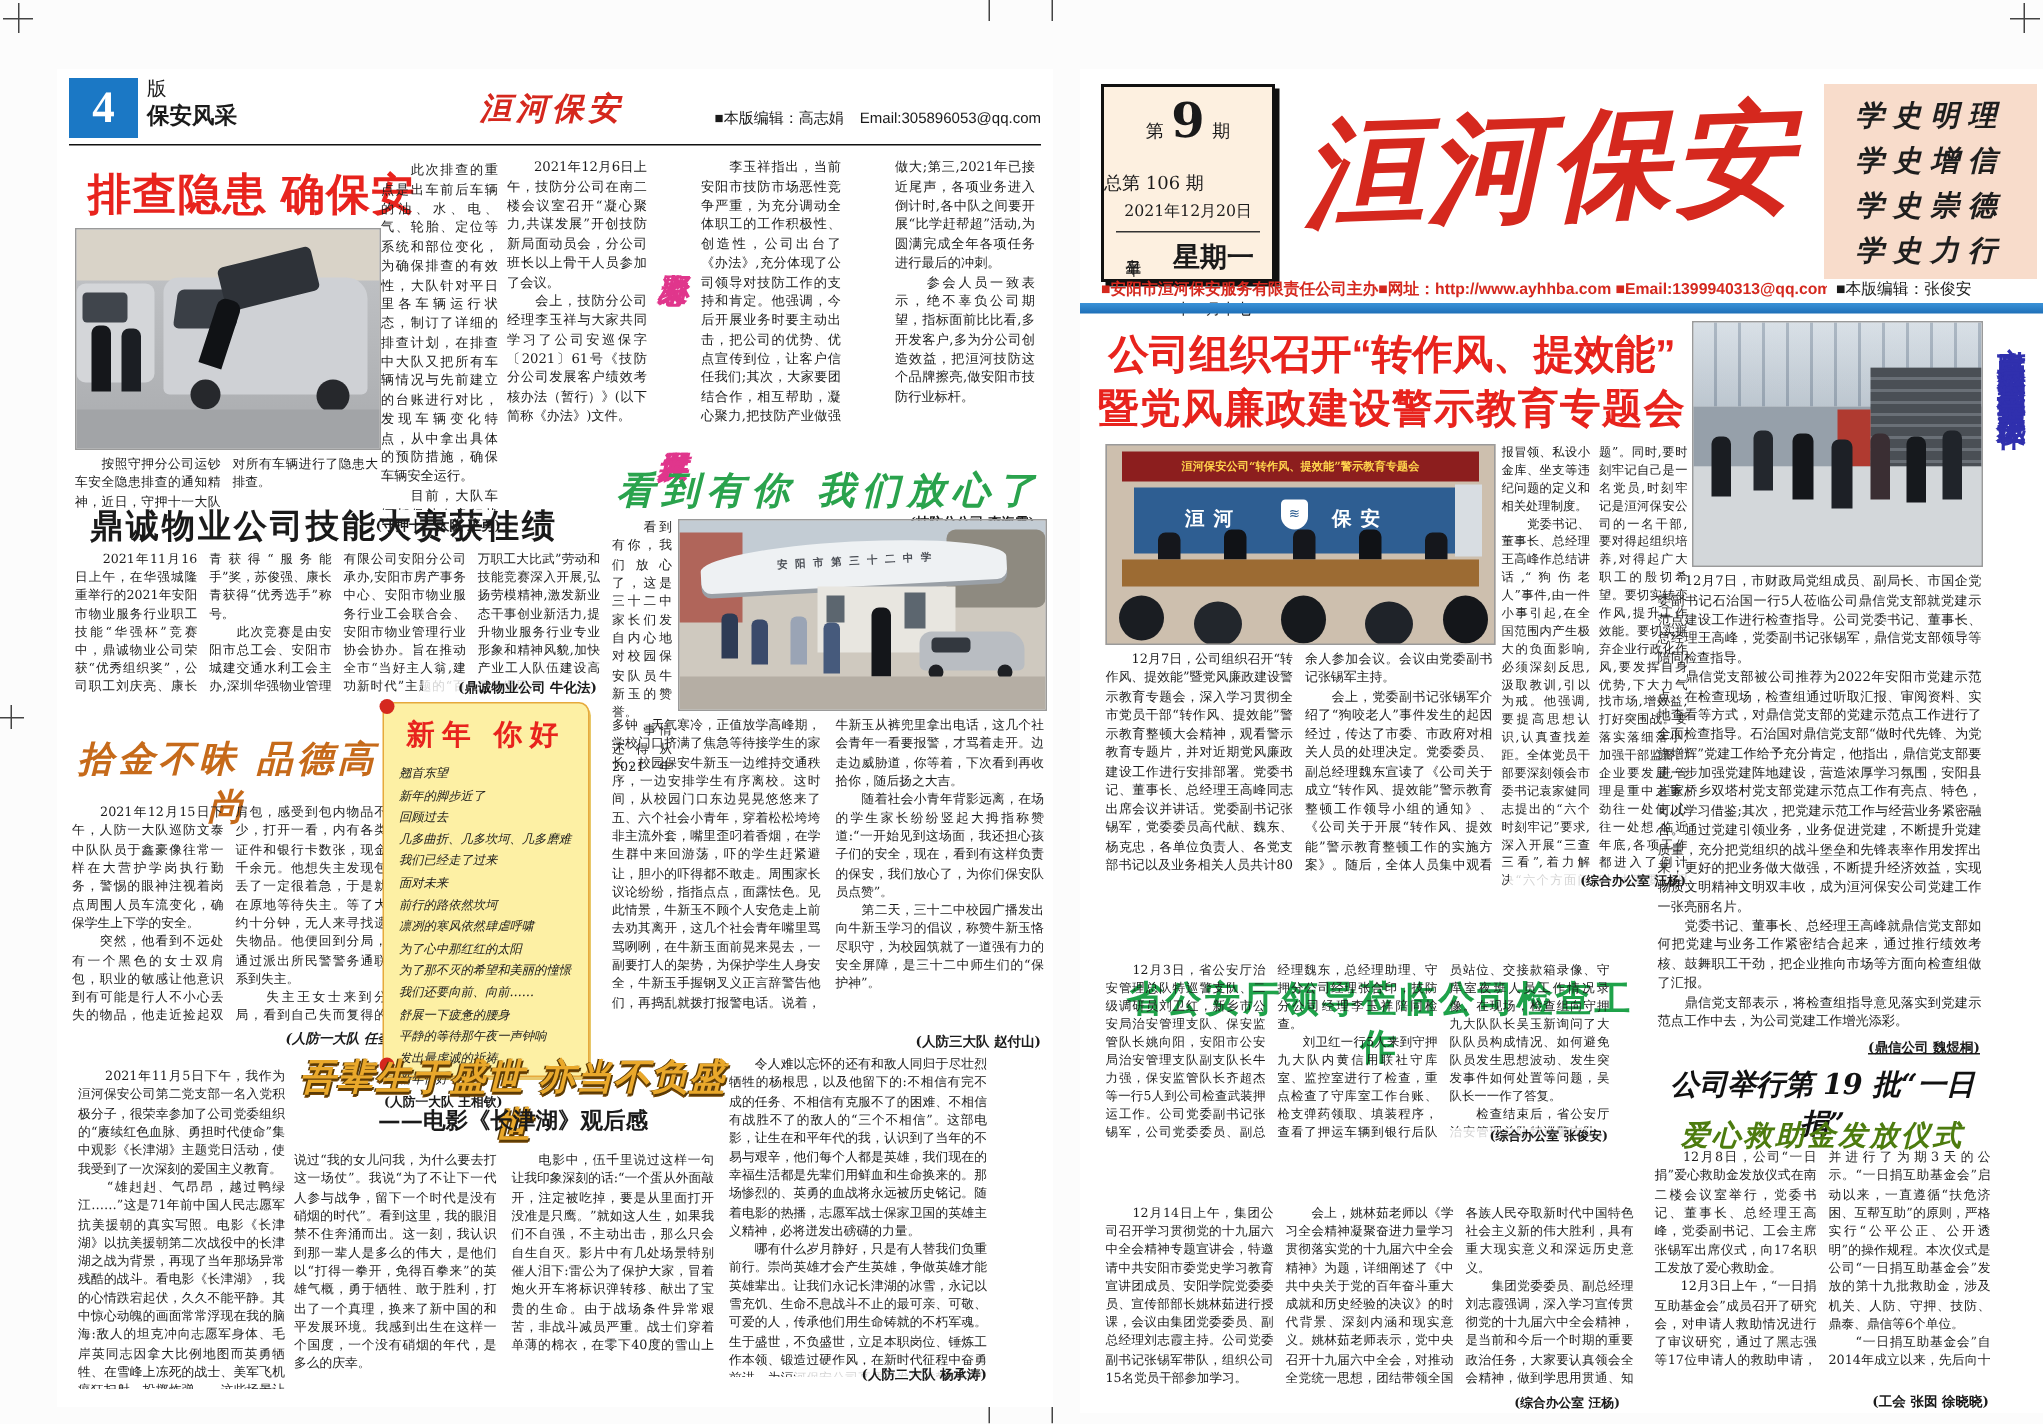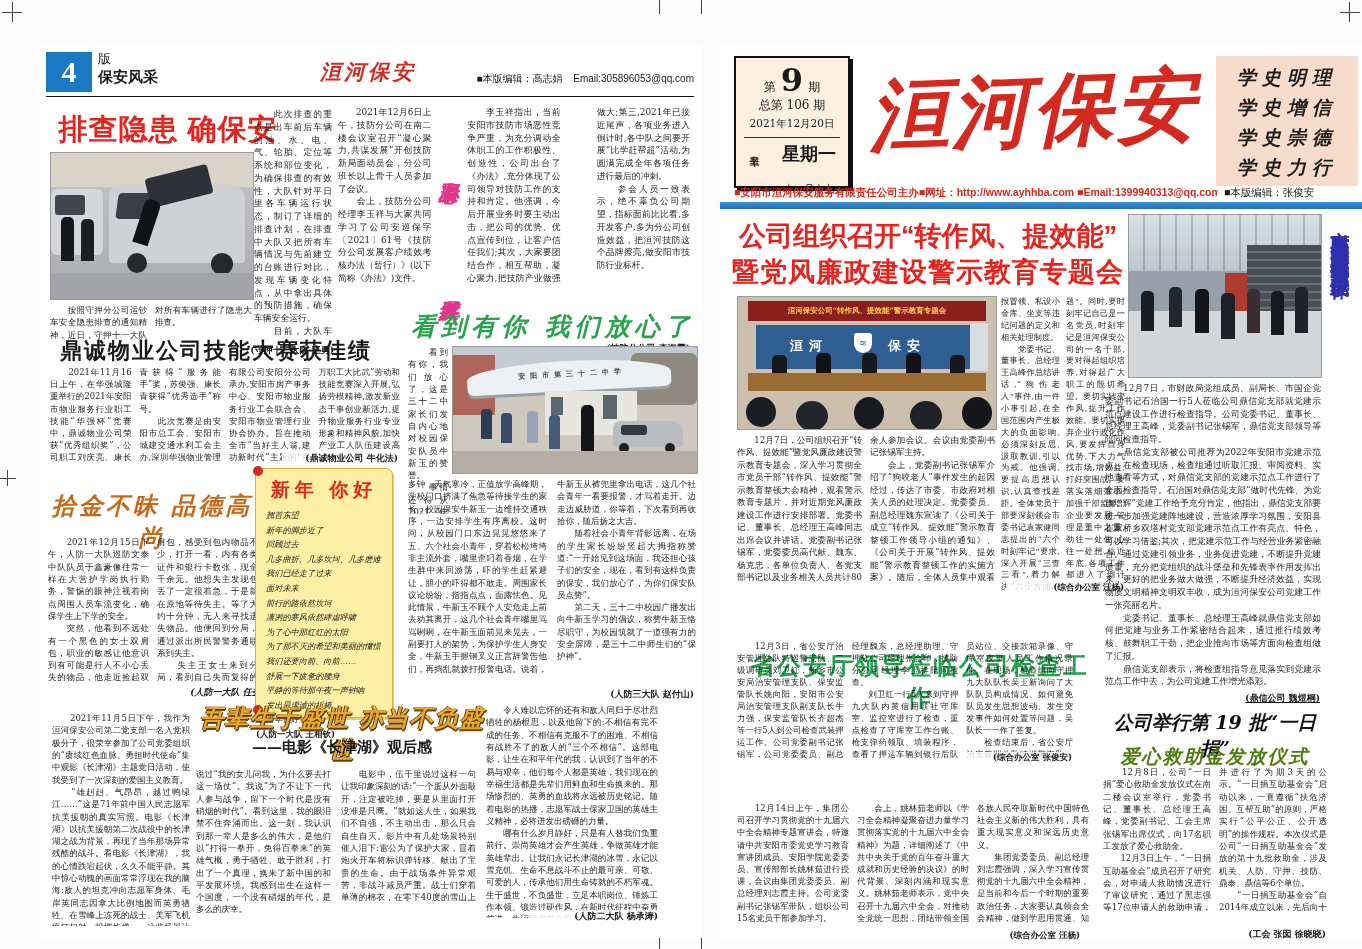--- a/index.html
+++ b/index.html
@@ -148,21 +148,21 @@
 </div>
 
 <div class="page" id="page-right" style="left:720px;top:46px;width:642px;height:896px;">
 
   <div class="abs" style="left:14px;top:10px;width:112px;height:128px;background:#fdf0e0;border:2px solid #111;box-shadow:3px 3px 0 #111;">
     <div style="text-align:center;margin-top:6px;">
       <span style="font-size:12px;">第</span>
       <span style="font-size:32px;font-weight:700;line-height:1;">9</span>
       <span style="font-size:12px;">期</span>
     </div>
-    <div style="text-align:center;font-size:12px;margin-top:1px;">总第 106 期</div>
+    <div style="text-align:left;font-size:12px;margin-top:18px;">总第 106 期</div>
     <div style="text-align:center;font-size:10.5px;margin-top:3px;">2021年12月20日</div>
     <div style="border-top:1px solid #333;margin:6px 8px 4px;"></div>
     <div style="display:flex;justify-content:space-between;padding:0 12px;align-items:center;">
       <div class="vtext" style="font-size:10.5px;height:44px;letter-spacing:1px;">辛丑年</div>
       <div>
         <div style="font-size:18px;font-weight:700;text-align:center;">星期一</div>
         <div style="font-size:10px;text-align:center;margin-top:16px;">十一月十七</div>
       </div>
     </div>
   </div>

